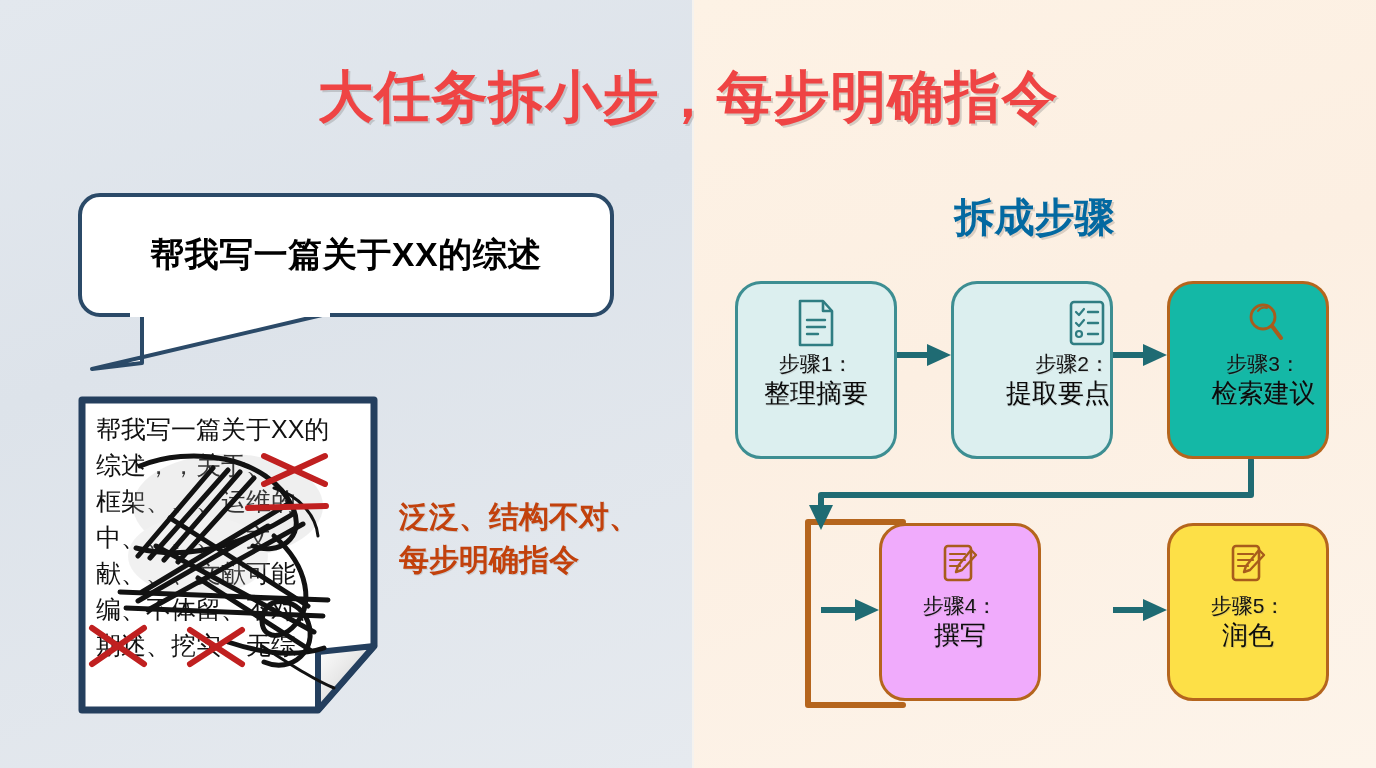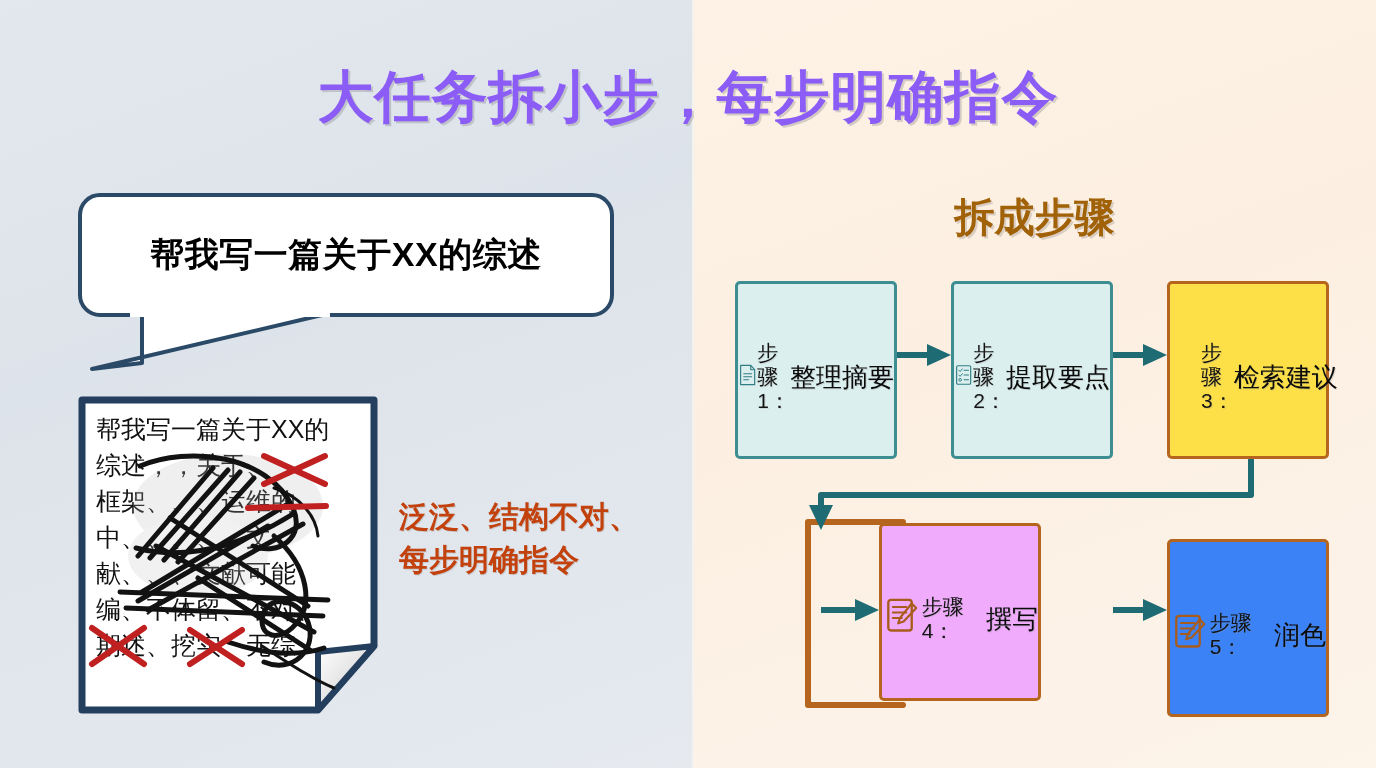--- a/index.html
+++ b/index.html
@@ -43,21 +43,21 @@
 
   
   .title {
     position: absolute;
     left: 0; top: 60px;
     width: 1376px;
     text-align: center;
     font-size: 56px;
     font-weight: bold;
     letter-spacing: 1px;
-    color: #8b5cf6;
+    color: #ef4444;
     text-shadow: 2px 2px 0 rgba(120,120,120,0.30);
     white-space: nowrap;
     z-index: 20;
   }
 
   
   .bubble-wrap {
     position: absolute;
     left: 78px; top: 193px;
     width: 540px; height: 175px;
@@ -109,47 +109,47 @@
   .annot div { white-space: nowrap; }
 
   
   .sub-title {
     position: absolute;
     left: 693px; top: 190px;
     width: 683px;
     text-align: center;
     font-size: 40px;
     font-weight: bold;
-    color: #a16207;
+    color: #0369a1;
     text-shadow: 2px 2px 0 rgba(140,130,120,0.30);
   }
 
   
   .flow {
     position: absolute;
     left: 693px; top: 255px;
     width: 683px; height: 470px;
   }
   .flow-svg { position: absolute; left: 0; top: 0; }
 
   .step {
     position: absolute;
     box-sizing: border-box;
-    border-radius: 5px;
+    border-radius: 26px;
     border: 3px solid #3a8a8f;
     display: flex;
-    flex-direction: row;
+    flex-direction: column;
     align-items: center;
     justify-content: flex-start;
     padding-top: 14px;
   }
   .step.teal  { background: #dcefef; border-color: #3d8e92; }
-  .step.tan   { background: #fde047; border-color: #b5651d; padding-left: 31px; }
+  .step.tan   { background: #14b8a6; border-color: #b5651d; padding-left: 31px; }
   .step.cream { background: #f0abfc; border-color: #b5651d; }
-  .step.pink  { background: #3b82f6; border-color: #b5651d; margin-top: 16px; }
+  .step.pink  { background: #fde047; border-color: #b5651d; }
 
   .step-icon { width: 46px; height: 50px; margin-bottom: 4px; }
   .step-label {
     font-size: 21px;
     color: #141414;
     line-height: 1.15;
     text-shadow: 1px 1px 0 rgba(150,150,150,0.25);
   }
   .step-name {
     font-size: 26px;
@@ -284,21 +284,21 @@
         <path d="M 6 3 L 29 3 L 38 13 L 38 47 L 6 47 Z" fill="none" stroke="#2f7d82" stroke-width="2.6" stroke-linejoin="round"></path>
         <path d="M 29 3 L 29 13 L 38 13" fill="none" stroke="#2f7d82" stroke-width="2.6" stroke-linejoin="round"></path>
         <line x1="13" y1="22" x2="31" y2="22" stroke="#2f7d82" stroke-width="2.4" stroke-linecap="round"></line>
         <line x1="13" y1="29" x2="31" y2="29" stroke="#2f7d82" stroke-width="2.4" stroke-linecap="round"></line>
         <line x1="13" y1="36" x2="24" y2="36" stroke="#2f7d82" stroke-width="2.4" stroke-linecap="round"></line>
       </svg>
       <div class="step-label">步骤1：</div>
       <div class="step-name">整理摘要</div>
     </div>
 
-    <div class="step teal" style="left:258px; top:26px; width:162px; height:178px;">
+    <div class="step teal" style="left:258px; top:26px; width:162px; height:178px;align-items:flex-end;">
       <svg class="step-icon" viewBox="0 0 44 50">
         <rect x="6" y="4" width="32" height="42" rx="3" fill="none" stroke="#2f7d82" stroke-width="2.6"></rect>
         <path d="M 11 14 L 14 17 L 19 11" fill="none" stroke="#2f7d82" stroke-width="2.2" stroke-linecap="round" stroke-linejoin="round"></path>
         <path d="M 11 25 L 14 28 L 19 22" fill="none" stroke="#2f7d82" stroke-width="2.2" stroke-linecap="round" stroke-linejoin="round"></path>
         <circle cx="14" cy="36" r="3" fill="none" stroke="#2f7d82" stroke-width="2.2"></circle>
         <line x1="23" y1="14" x2="33" y2="14" stroke="#2f7d82" stroke-width="2.4" stroke-linecap="round"></line>
         <line x1="23" y1="25" x2="33" y2="25" stroke="#2f7d82" stroke-width="2.4" stroke-linecap="round"></line>
         <line x1="23" y1="36" x2="33" y2="36" stroke="#2f7d82" stroke-width="2.4" stroke-linecap="round"></line>
       </svg>
       <div class="step-label">步骤2：</div>

